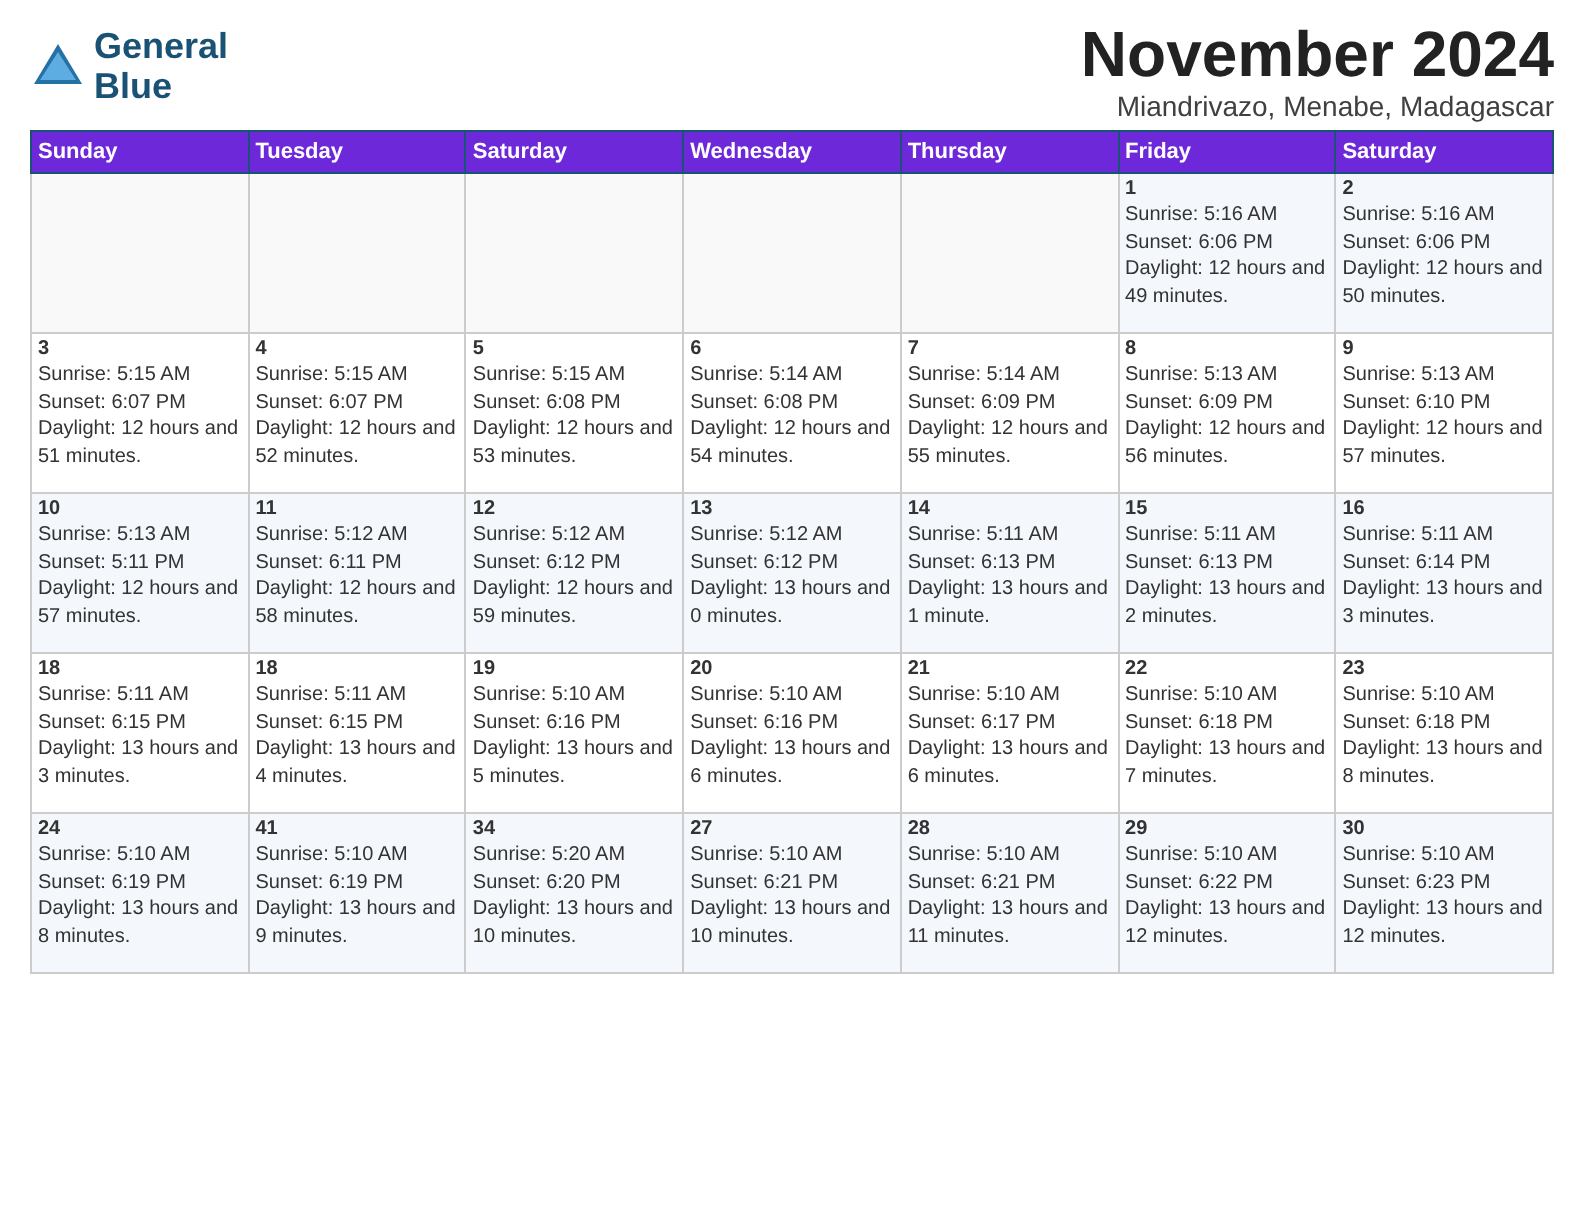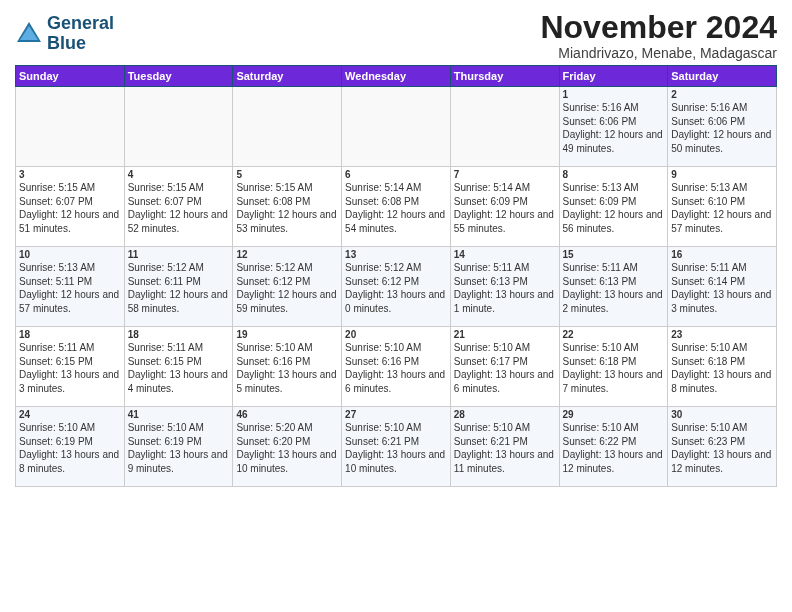--- a/index.html
+++ b/index.html
@@ -310,21 +310,21 @@
 and 8 minutes.</div>
           </td>
           <td>
             <span class="day-number">41</span>
             <div class="cell-info">Sunrise: 5:10 AM
 Sunset: 6:19 PM
 Daylight: 13 hours
 and 9 minutes.</div>
           </td>
           <td>
-            <span class="day-number">46</span>
+            <span class="day-number">34</span>
             <div class="cell-info">Sunrise: 5:20 AM
 Sunset: 6:20 PM
 Daylight: 13 hours
 and 10 minutes.</div>
           </td>
           <td>
             <span class="day-number">27</span>
             <div class="cell-info">Sunrise: 5:10 AM
 Sunset: 6:21 PM
 Daylight: 13 hours

